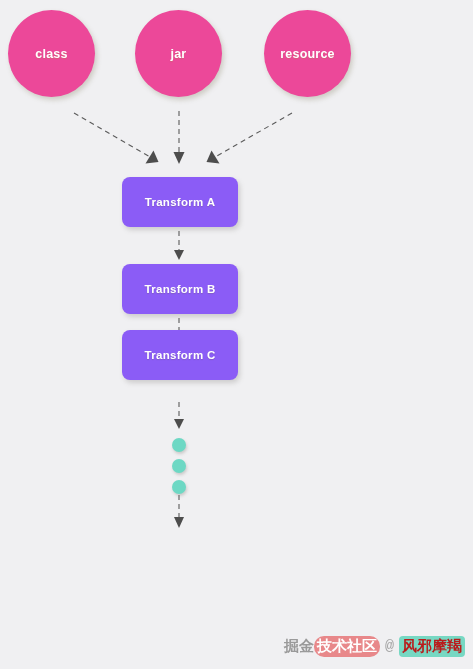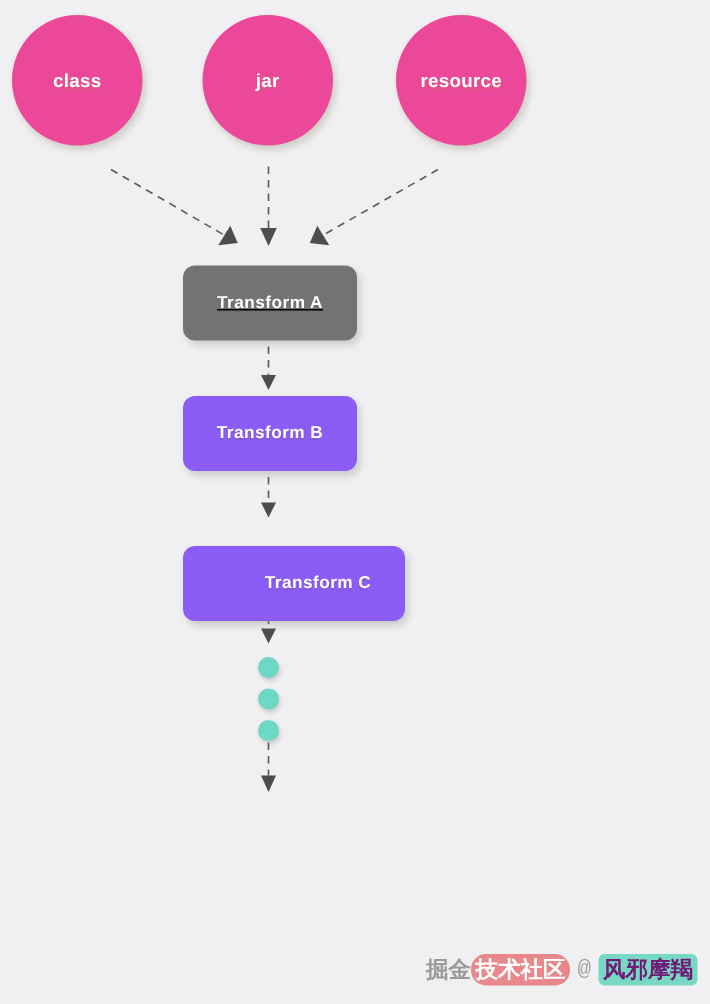--- a/index.html
+++ b/index.html
@@ -57,26 +57,26 @@
     box-shadow: 2px 3px 5px rgba(120,115,110,0.28);
   }
   .tbox .lbl {
     color: #ffffff;
     font-size: 11.5px;
     font-weight: bold;
     letter-spacing: 0.3px;
     text-shadow: 0 1px 1px rgba(110,90,90,0.3);
     white-space: nowrap;
   }
-  .tbox.red  { background: #737373; text-decoration: underline; }
+  .tbox.red  { background: #8b5cf6; }
   .tbox.teal { background: #8b5cf6; }
 
   #box-a { top: 177px; }
   #box-b { top: 264px; }
-  #box-c { top: 364px; padding-left: 32px; }
+  #box-c { top: 330px; }
   #box-z { top: 533px; }
 
   
   .dot {
     position: absolute;
     left: 172px;
     width: 14px;
     height: 14px;
     border-radius: 50%;
     background: #6dd8c4;
@@ -116,21 +116,21 @@
     border-radius: 10px;
     padding: 1px 3px;
   }
   #watermark .wm-at {
     color: #a5a5a5;
     padding: 0 5px;
     font-weight: normal;
   }
   #watermark .wm-teal {
     background: #77d8c3;
-    color: #701a75;
+    color: #b91c1c;
     border-radius: 4px;
     padding: 1px 3px;
   }
 </style>
 </head>
 <body>
 
 <div id="canvas">
 
   <div class="src-circle" id="circle-class">

